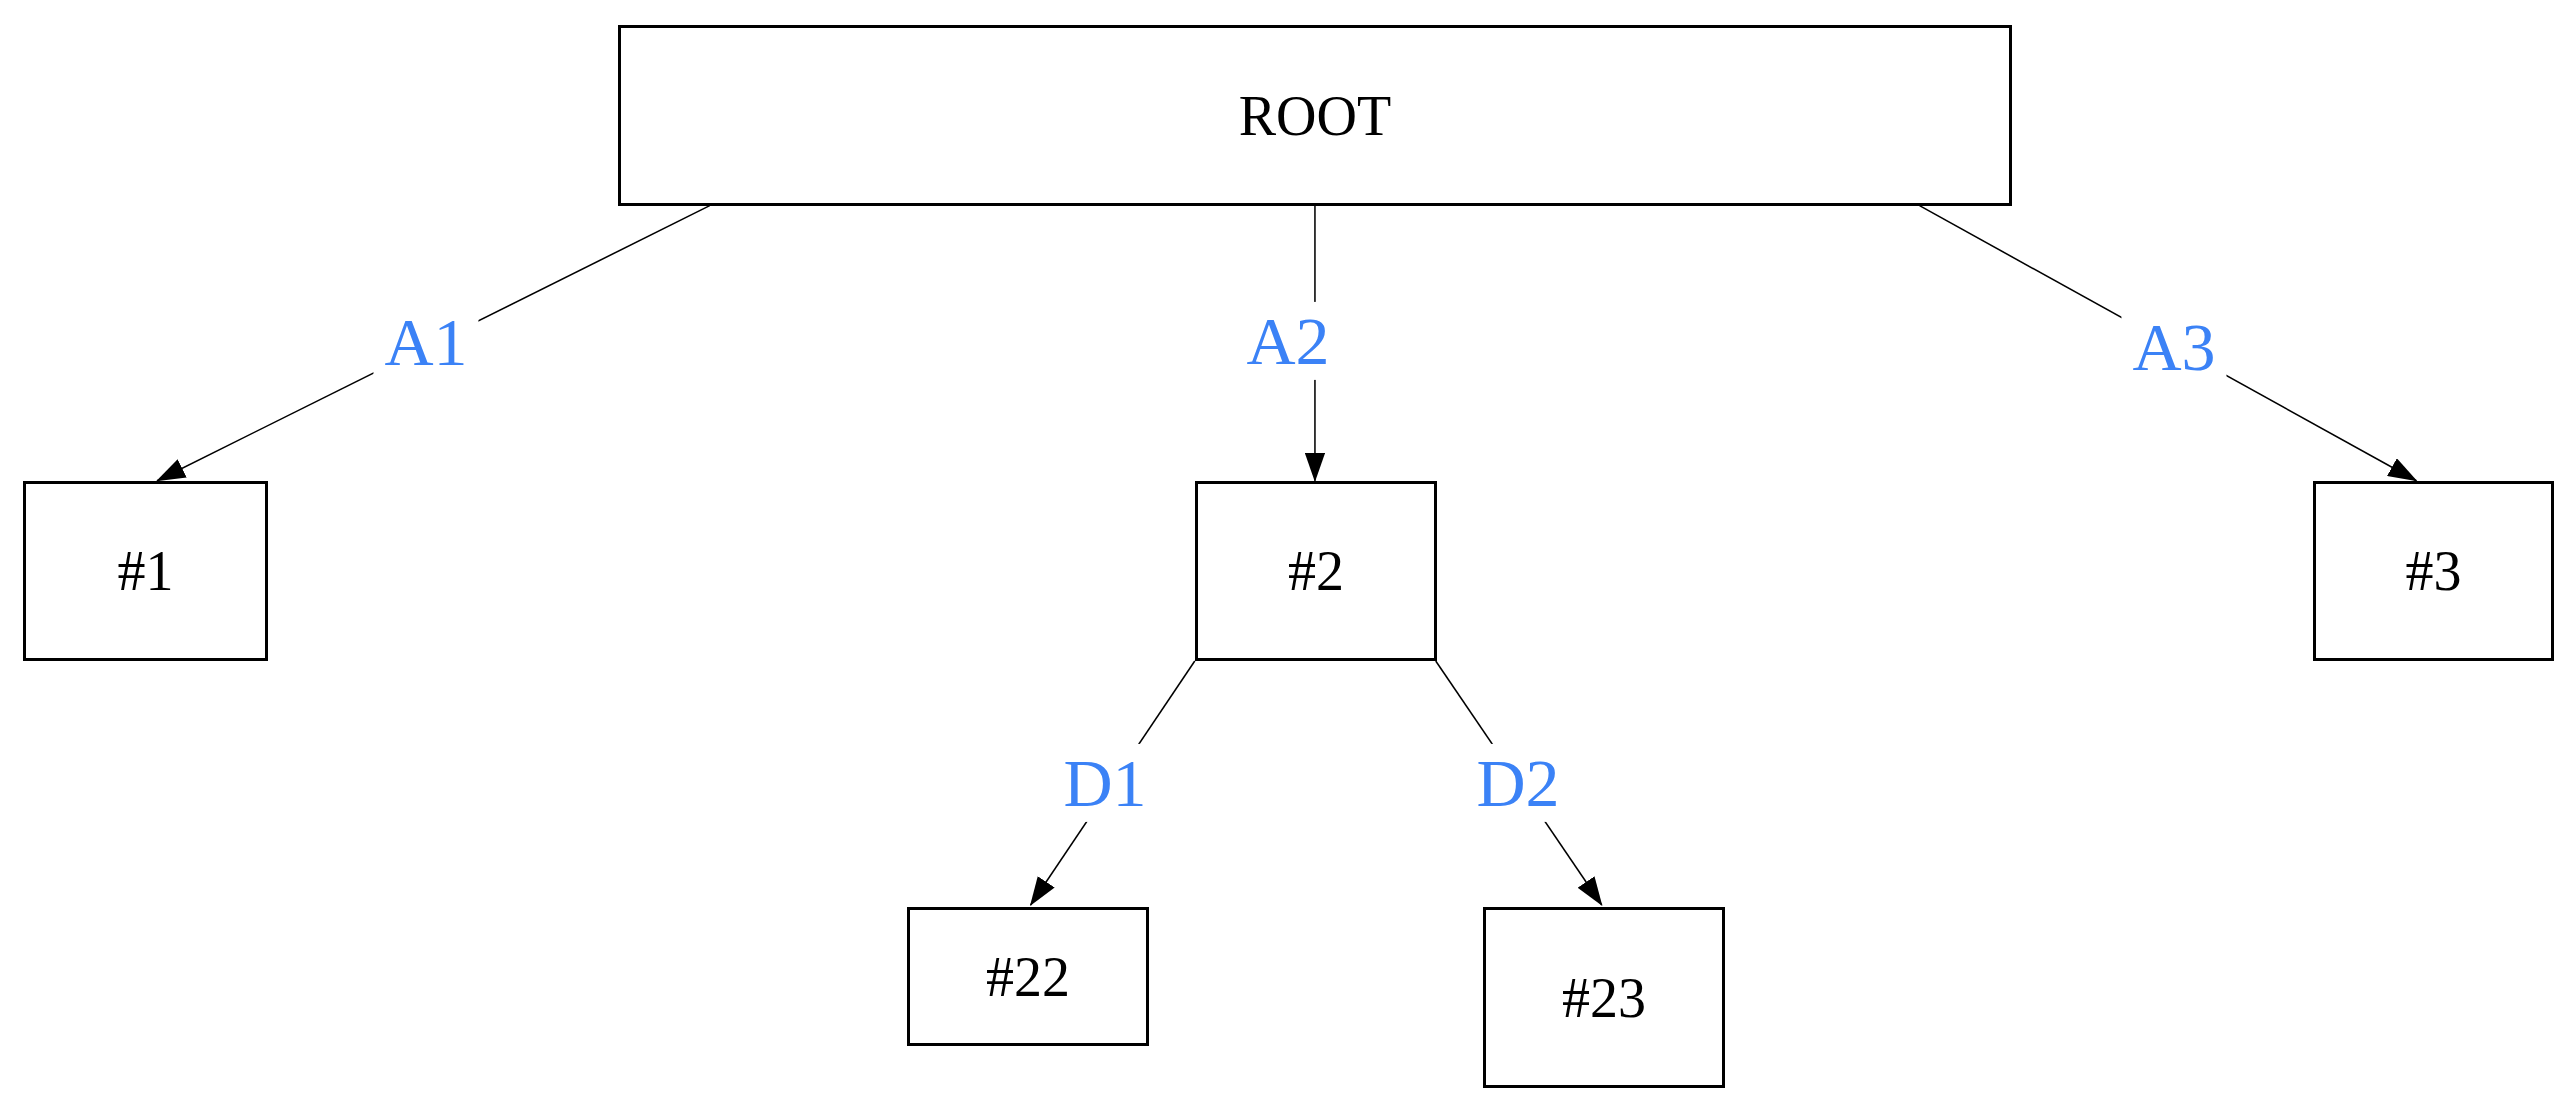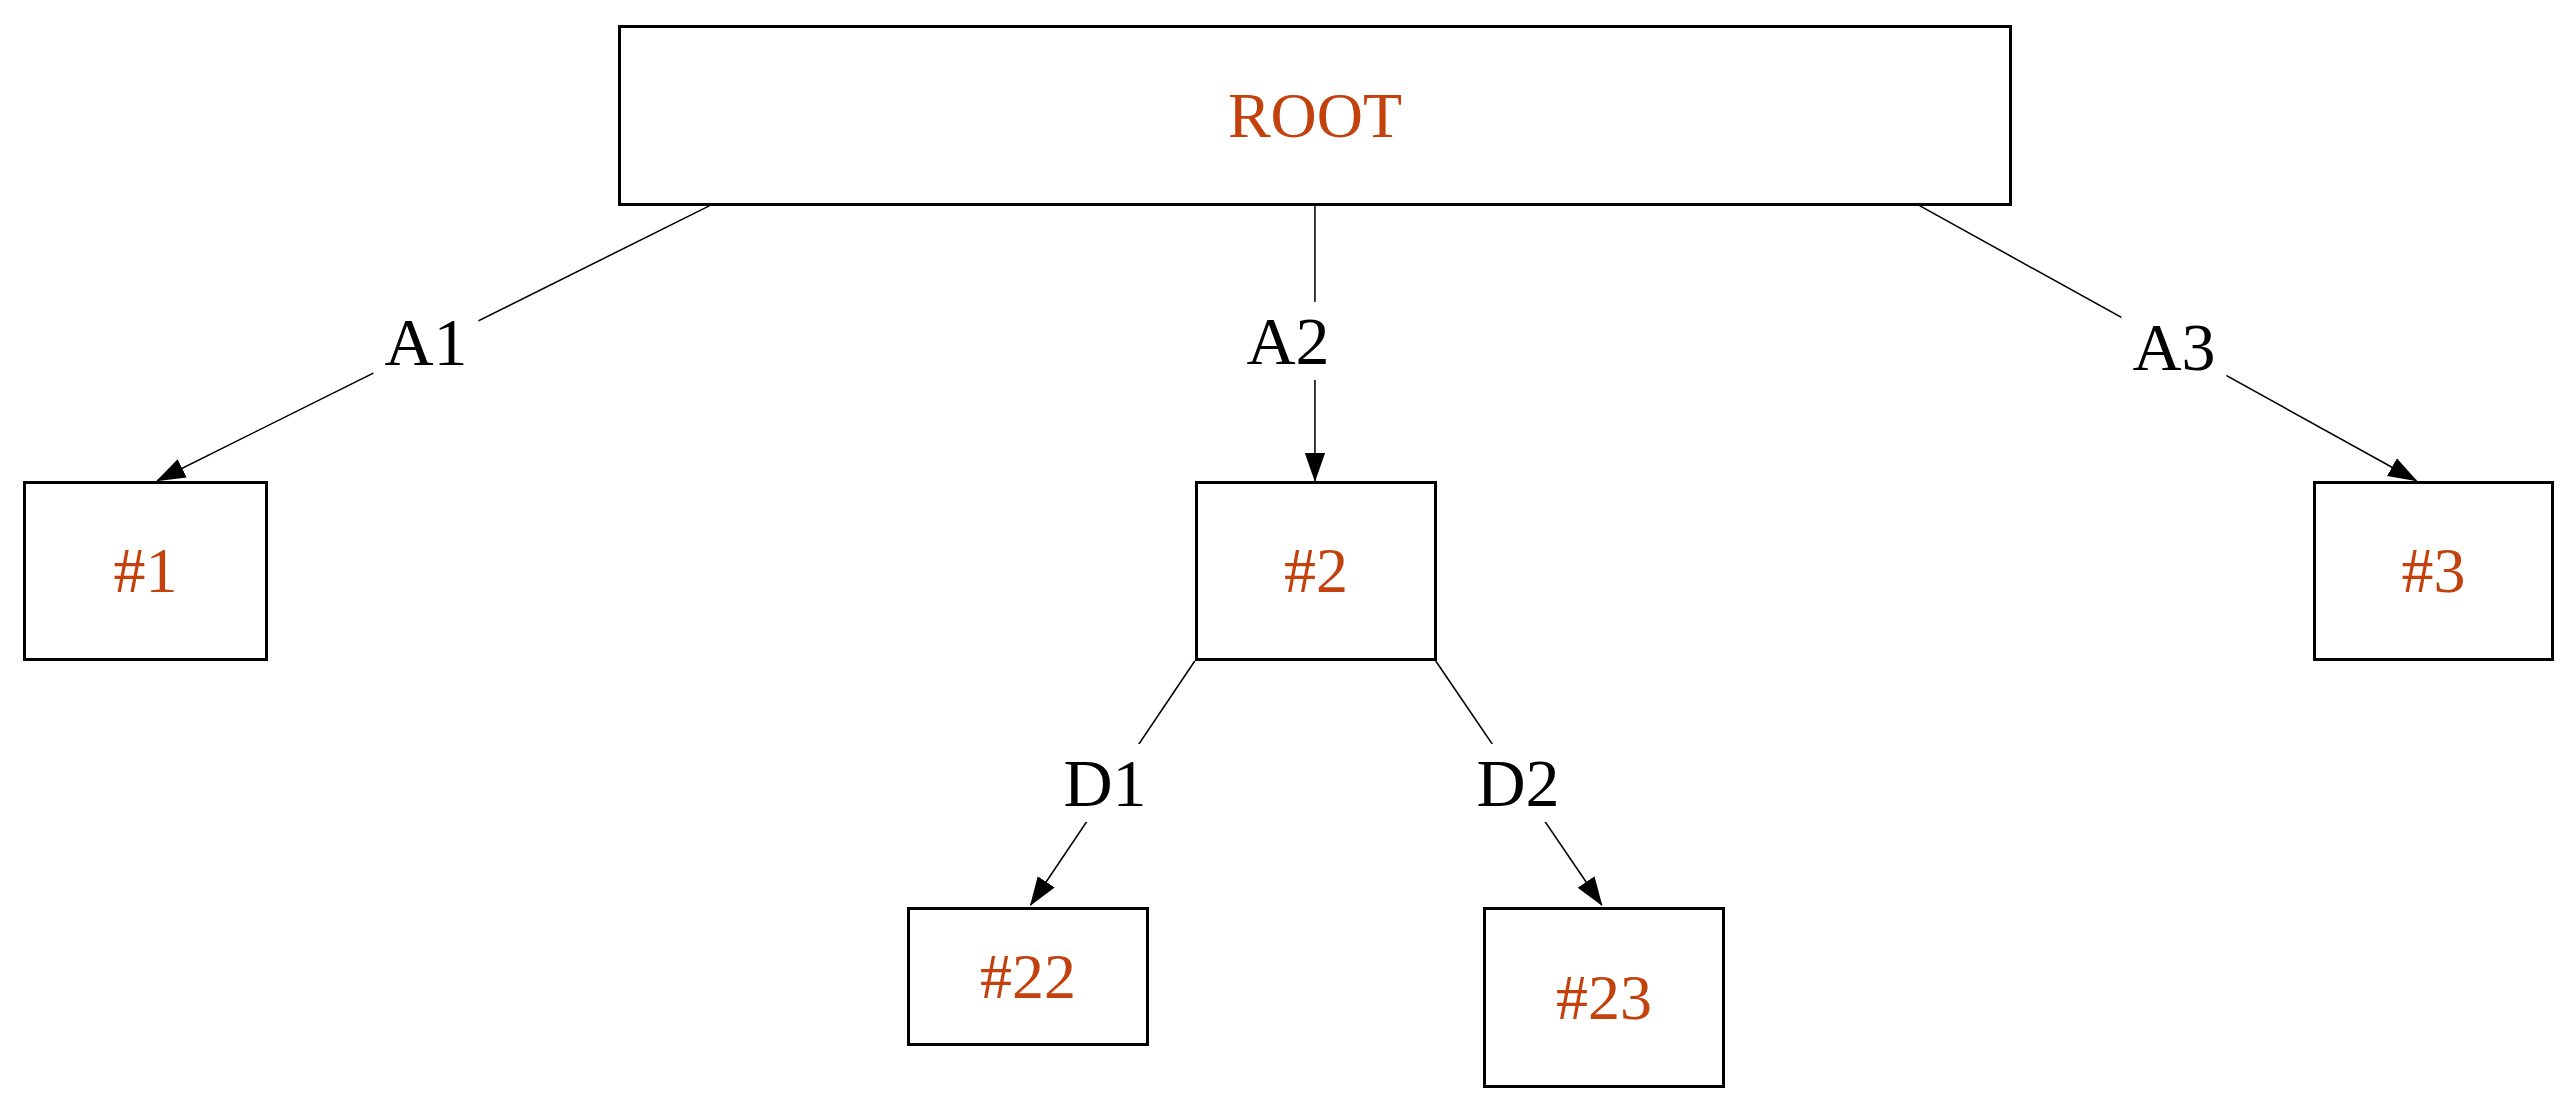--- a/index.html
+++ b/index.html
@@ -30,33 +30,33 @@
   .node {
     position: absolute;
     box-sizing: border-box;
     border: 3.7px solid #000000;
     background: #ffffff;
     display: flex;
     align-items: center;
     justify-content: center;
   }
   .node-label {
-    font-size: 64px;
-    color: #c2410c;
+    font-size: 56px;
+    color: #000000;
     white-space: nowrap;
     line-height: 1;
   }
   .edge-label {
     position: absolute;
     transform: translate(-50%, -50%);
     font-size: 68px;
     line-height: 1.15;
     padding: 0 11px;
     background: #ffffff;
-    color: #000000;
+    color: #3b82f6;
     white-space: nowrap;
   }
 </style>
 </head>
 <body>
 
 <div class="canvas">
 
   <svg class="edges-svg" viewBox="0 0 4157 1787">
     <defs>

